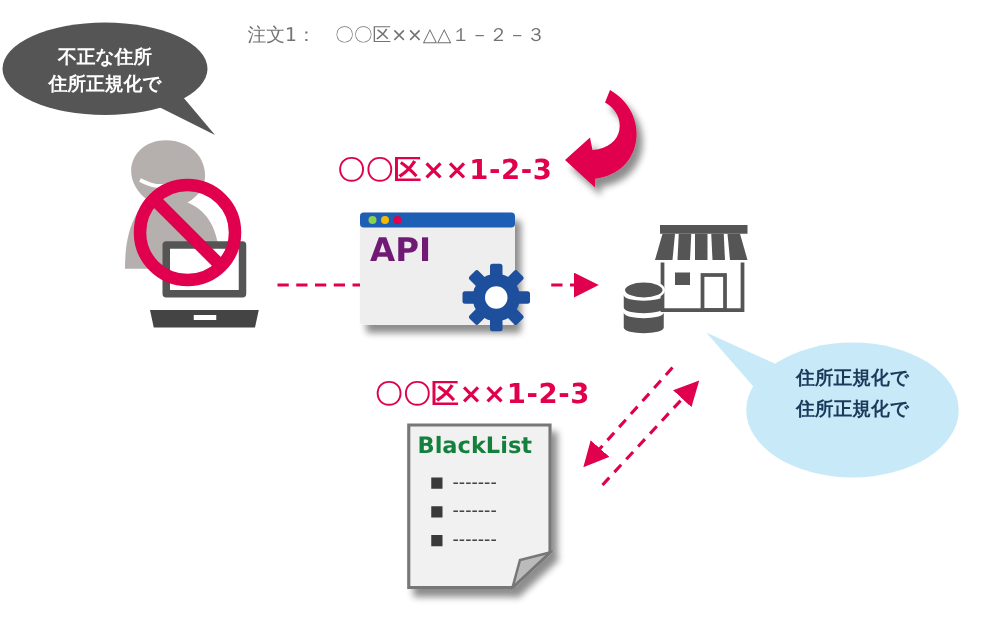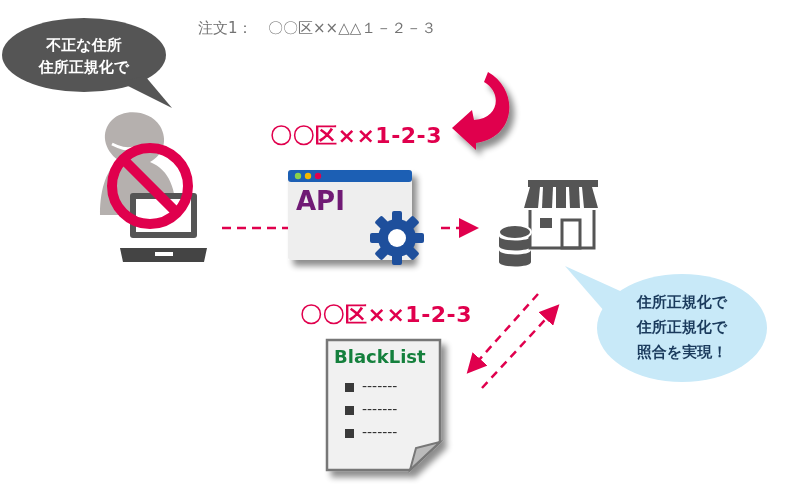--- a/index.html
+++ b/index.html
@@ -139,14 +139,13 @@
 <div class="abs api-label">API</div>
 
 <div class="abs bl-title">BlackList</div>
 <div class="abs bl-item" style="top:378px;"><span class="sq"></span><span>-------</span></div>
 <div class="abs bl-item" style="top:401px;"><span class="sq"></span><span>-------</span></div>
 <div class="abs bl-item" style="top:424px;"><span class="sq"></span><span>-------</span></div>
 
 <div class="abs bubble-right-text">
   <div>住所正規化で</div>
   <div>住所正規化で</div>
-  <div>照合を実現！</div>
 </div>
 
 </body></html>

